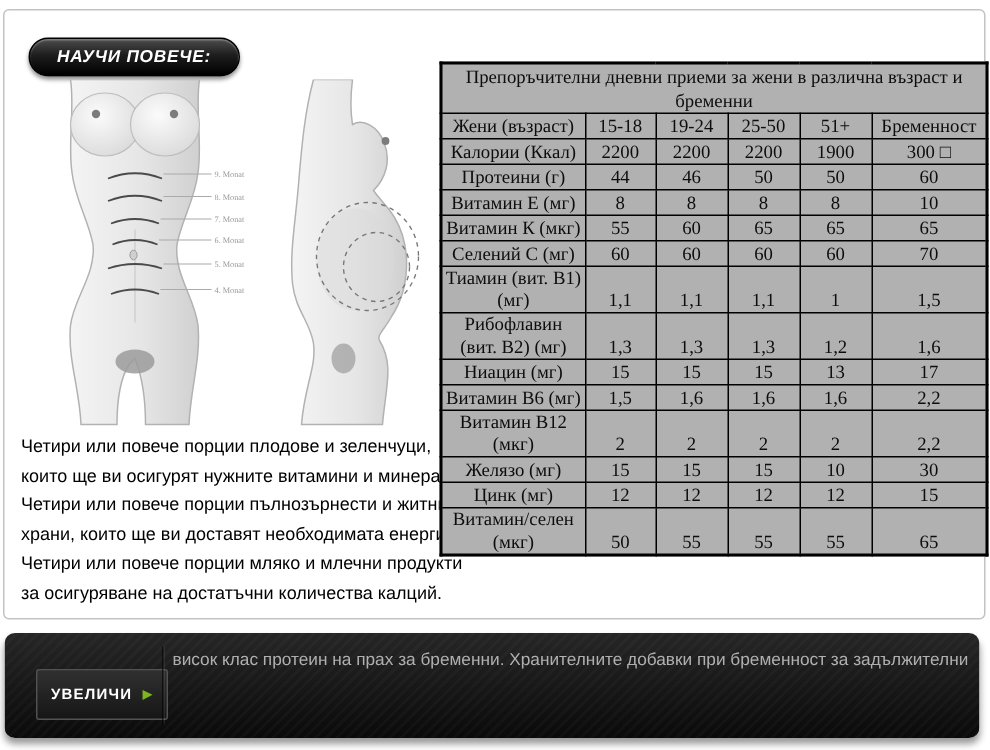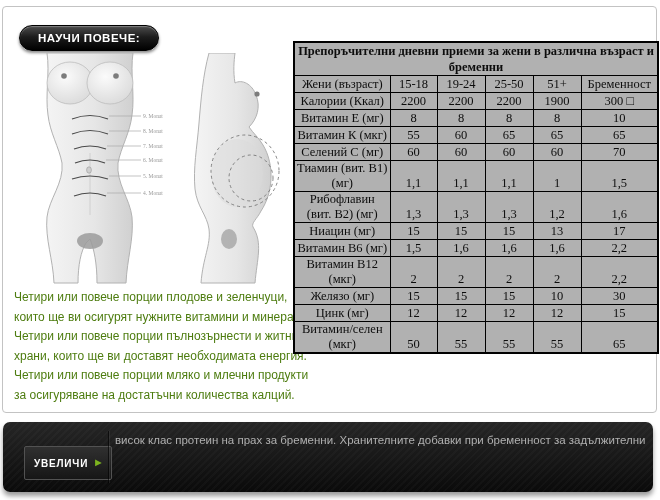--- a/index.html
+++ b/index.html
@@ -12,43 +12,43 @@
     position:absolute;left:2px;top:6px;width:653px;height:405px;
     background:#fff;border:1px solid #c3c3c3;border-radius:4px;
   }
   
   .learn-more{
     position:absolute;left:16px;top:18px;
     background:linear-gradient(180deg,#4d4d4d 0%,#1d1d1d 45%,#000 100%);
     color:#fff;font-size:11.5px;font-weight:bold;letter-spacing:.5px;
     padding:6px 18px;border-radius:14px;border:1px solid #000;
     box-shadow:0 2px 3px rgba(0,0,0,.45), inset 0 1px 1px rgba(255,255,255,.3);
-    cursor:pointer;white-space:nowrap;
+    cursor:pointer;white-space:nowrap;font-style:italic;
   }
   
   .figures{position:absolute;left:12px;top:46px;width:274px;height:232px;}
   .month-label{font-size:5.5px;fill:#999;font-family:"Liberation Serif",serif;}
   
   .para{
     position:absolute;left:11px;top:281px;width:286px;
-    color:#4d7c0f;font-size:12px;line-height:19.5px;white-space:nowrap;
+    color:#000000;font-size:12px;line-height:19.5px;white-space:nowrap;
   }
   
   table.nutri{
     position:absolute;left:290px;top:34px;width:364px;
     border-collapse:collapse;background:#b1b1b1;
     font-family:"Liberation Serif",serif;font-size:12.5px;color:#0d0d0d;
     border:2px solid #000;table-layout:fixed;
   }
   table.nutri td{
     border:1px solid #000;text-align:center;vertical-align:bottom;
     padding:0 1px;line-height:15px;height:16px;overflow:hidden;
   }
   table.nutri td.caption{
-    font-weight:bold;vertical-align:middle;height:32px;
+    font-weight:normal;vertical-align:middle;height:32px;
     white-space:pre-line;line-height:16px;
   }
   
   .footer{
     position:absolute;left:3px;top:422px;width:650px;height:70px;
     border-radius:7px;
     background-image:
       repeating-linear-gradient(135deg, rgba(255,255,255,.025) 0px, rgba(255,255,255,.025) 2px, transparent 2px, transparent 5px),
       linear-gradient(180deg,#262626,#0a0a0a);
     box-shadow:0 4px 5px rgba(0,0,0,.4);
@@ -182,20 +182,28 @@
 
     <tr>
           <td>Калории (Ккал)</td>
           <td>2200</td>
           <td>2200</td>
           <td>2200</td>
           <td>1900</td>
           <td>300 □</td>
         </tr>
         <tr>
+          <td>Протеини (г)</td>
+          <td>44</td>
+          <td>46</td>
+          <td>50</td>
+          <td>50</td>
+          <td>60</td>
+        </tr>
+        <tr>
           <td>Витамин Е (мг)</td>
           <td>8</td>
           <td>8</td>
           <td>8</td>
           <td>8</td>
           <td>10</td>
         </tr>
         <tr>
           <td>Витамин К (мкг)</td>
           <td>55</td>

